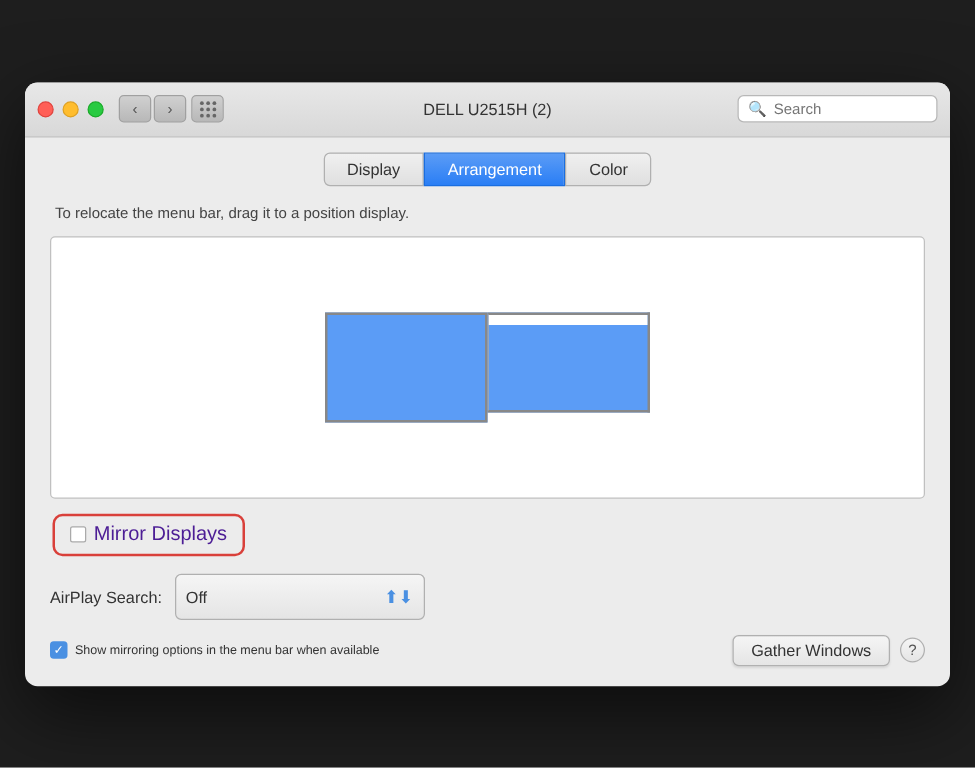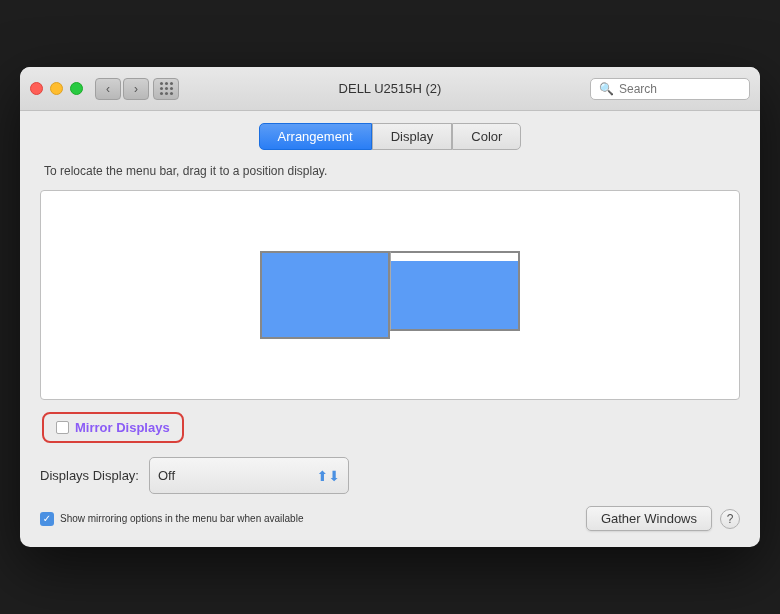--- a/index.html
+++ b/index.html
@@ -243,23 +243,22 @@
     .mirror-checkbox {
       width: 13px;
       height: 13px;
       border: 1px solid #aaa;
       background: white;
       border-radius: 2px;
       flex-shrink: 0;
     }
 
     .mirror-label {
-      font-size: 13px;
-      color: #8b5cf6;
-      font-weight: bold;
+      font-size: 16px;
+      color: #4c1d95;
     }
 
     
     .airplay-row {
       display: flex;
       align-items: center;
       gap: 10px;
       margin-bottom: 12px;
     }
 
@@ -395,22 +394,22 @@
 
     <div class="search-box">
       <span class="search-icon-char">🔍</span>
       <input class="search-input" type="text" placeholder="Search" style="">
     </div>
   </div>
 
   <div class="content">
 
     <div class="tabs">
+      <div class="tab">Display</div>
       <div class="tab active">Arrangement</div>
-      <div class="tab">Display</div>
       <div class="tab">Color</div>
     </div>
 
     <div class="description">
       <div>To relocate the menu bar, drag it to a position display.</div>
     </div>
 
     <div class="display-area">
       <div class="display-monitors">
         <div class="monitor-left"></div>
@@ -419,21 +418,21 @@
     </div>
 
     <div class="mirror-section">
       <div class="mirror-container">
         <div class="mirror-checkbox"></div>
         <span class="mirror-label">Mirror Displays</span>
       </div>
     </div>
 
     <div class="airplay-row">
-      <span class="airplay-label">Displays Display:</span>
+      <span class="airplay-label">AirPlay Search:</span>
       <div class="airplay-select">
         <span>Off</span>
         <span class="select-arrow">⬆⬇</span>
       </div>
     </div>
 
     <div class="bottom-row">
       <div class="show-mirroring">
         <div class="checkbox-checked"></div>
         <span class="show-mirroring-label">Show mirroring options in the menu bar when available</span>

